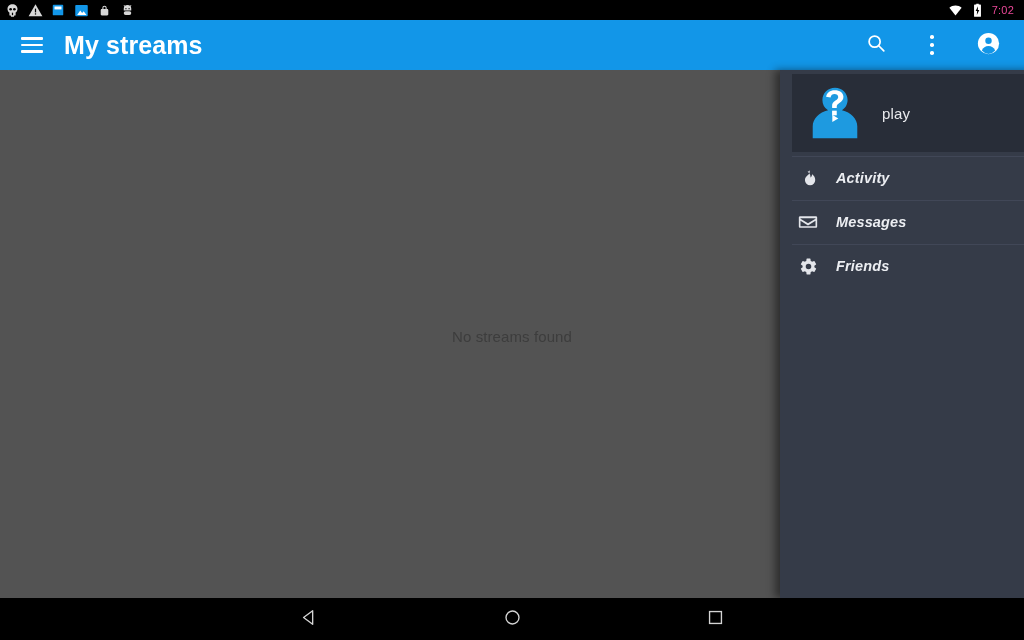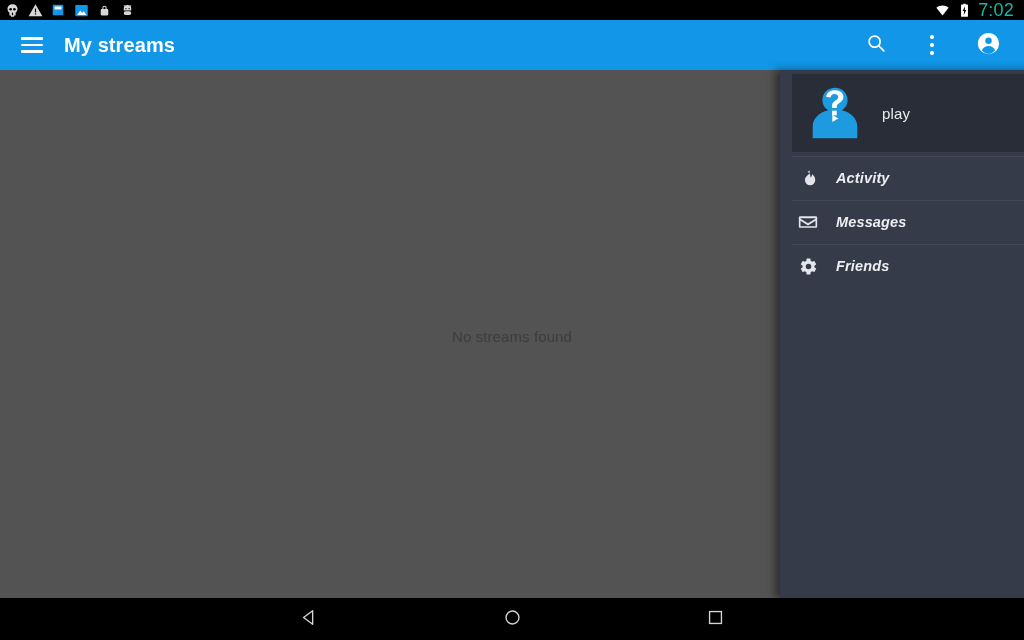--- a/index.html
+++ b/index.html
@@ -45,22 +45,22 @@
     gap: 6px;
   }
   .sicon {
     display: inline-flex;
     align-items: center;
     justify-content: center;
     width: 16px;
     height: 16px;
   }
   .clock {
-    color: #14b8a6;
-    font-size: 18px;
+    color: #ec4899;
+    font-size: 11px;
     letter-spacing: 0.2px;
     line-height: 1;
     padding-right: 2px;
   }
 
   
   .toolbar {
     position: absolute;
     top: 20px; left: 0;
     width: 1024px;
@@ -75,21 +75,21 @@
   .tb-btn {
     width: 44px;
     height: 44px;
     display: flex;
     align-items: center;
     justify-content: center;
     flex: 0 0 auto;
   }
   .tb-title {
     color: #ffffff;
-    font-size: 20px;
+    font-size: 25px;
     font-weight: bold;
     margin-left: 10px;
     letter-spacing: 0.1px;
     white-space: nowrap;
   }
   .tb-right {
     margin-left: auto;
     display: flex;
     align-items: center;
     gap: 12px;

